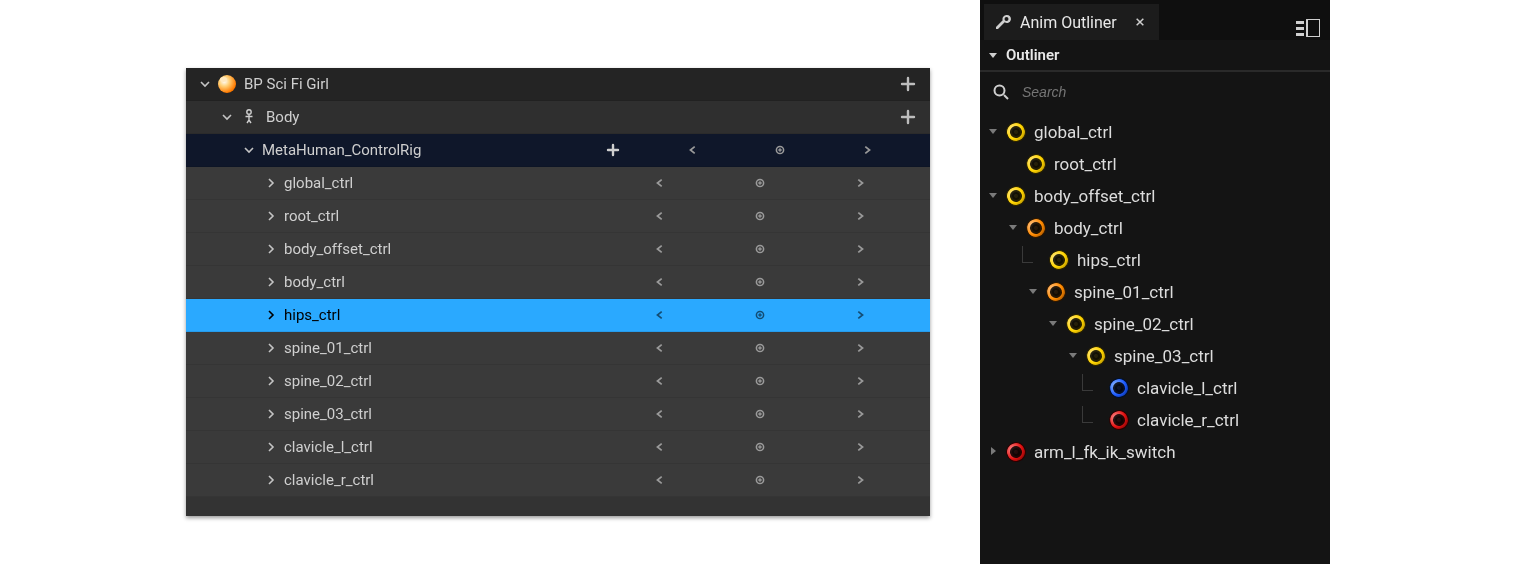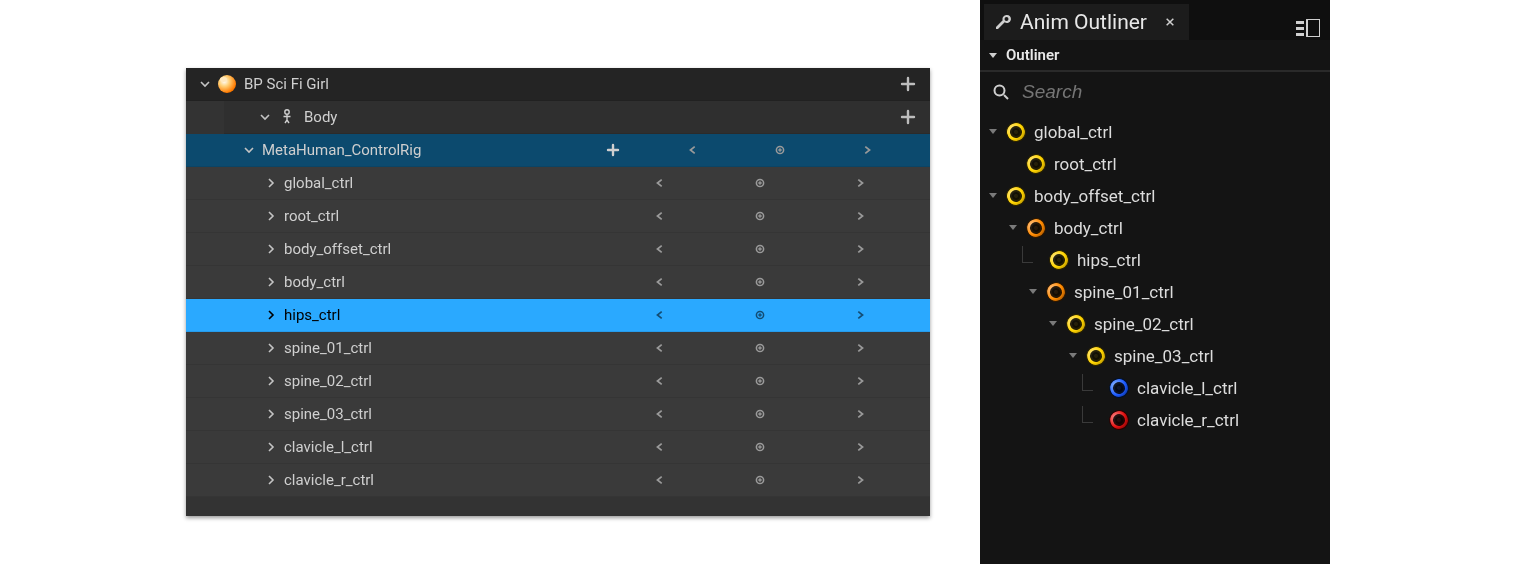--- a/index.html
+++ b/index.html
@@ -28,24 +28,23 @@
     color: #cfcfcf;
     font-size: 15px;
     border-bottom: 1px solid rgba(0,0,0,0.08);
     position: relative;
   }
   .seq-header {
     background: #242424;
   }
   .seq-subheader {
     background: #2f2f2f;
-    margin-left: 38px;
   }
   .seq-ctrlrig {
-    background: #0c4a6e;
+    background: #0f172a;
   }
   .seq-leaf {
     background: #3a3a3a;
   }
   .seq-selected {
     background: #2aa9ff;
     color: #000000;
   }
   .disclosure {
     width: 14px;
@@ -121,21 +120,21 @@
     display: flex;
     align-items: flex-end;
   }
   .ao-tab {
     height: 36px;
     background: #1c1c1c;
     display: flex;
     align-items: center;
     padding: 0 14px 0 10px;
     color: #e8e8e8;
-    font-size: 21px;
+    font-size: 16px;
     margin-left: 4px;
     gap: 8px;
     text-align: right;
   }
   .ao-tab .wrench {
     width: 18px; height: 18px;
     color: #cfcfcf;
   }
   .ao-tab .close-x { color:#cfcfcf; margin-left:10px; }
   .ao-menu-ico {
@@ -163,21 +162,21 @@
     align-items: center;
     padding: 0 12px;
     gap: 10px;
   }
   .ao-search input {
     flex: 1;
     background: transparent;
     border: none;
     outline: none;
     color: #cfcfcf;
-    font-size: 19px;
+    font-size: 14px;
     font-style: italic;
   }
   .ao-search .mag { color:#cfcfcf; width:18px; height:18px; }
 
   .ao-tree {
     padding-top: 4px;
   }
   .ao-row {
     height: 32px;
     display: flex;
@@ -713,14 +712,24 @@
         <span class="ao-disc disc-blue"></span>
         <span>clavicle_l_ctrl</span>
       </div>
       <div class="ao-row">
         <span class="ao-indent" style="width:108px"></span>
         <span class="elbow"></span>
         <span class="ao-tri empty"></span>
         <span class="ao-disc disc-red"></span>
         <span>clavicle_r_ctrl</span>
       </div>
+      <div class="ao-row">
+        <span class="ao-indent" style="width:8px"></span>
+        <span class="ao-tri">
+          <svg viewBox="0 0 10 10" width="10" height="10">
+            <path d="M3 1 L8 5 L3 9 Z" fill="currentColor"></path>
+          </svg>
+        </span>
+        <span class="ao-disc disc-red"></span>
+        <span>arm_l_fk_ik_switch</span>
+      </div>
     </div>
 </div>
 
 </body></html>

